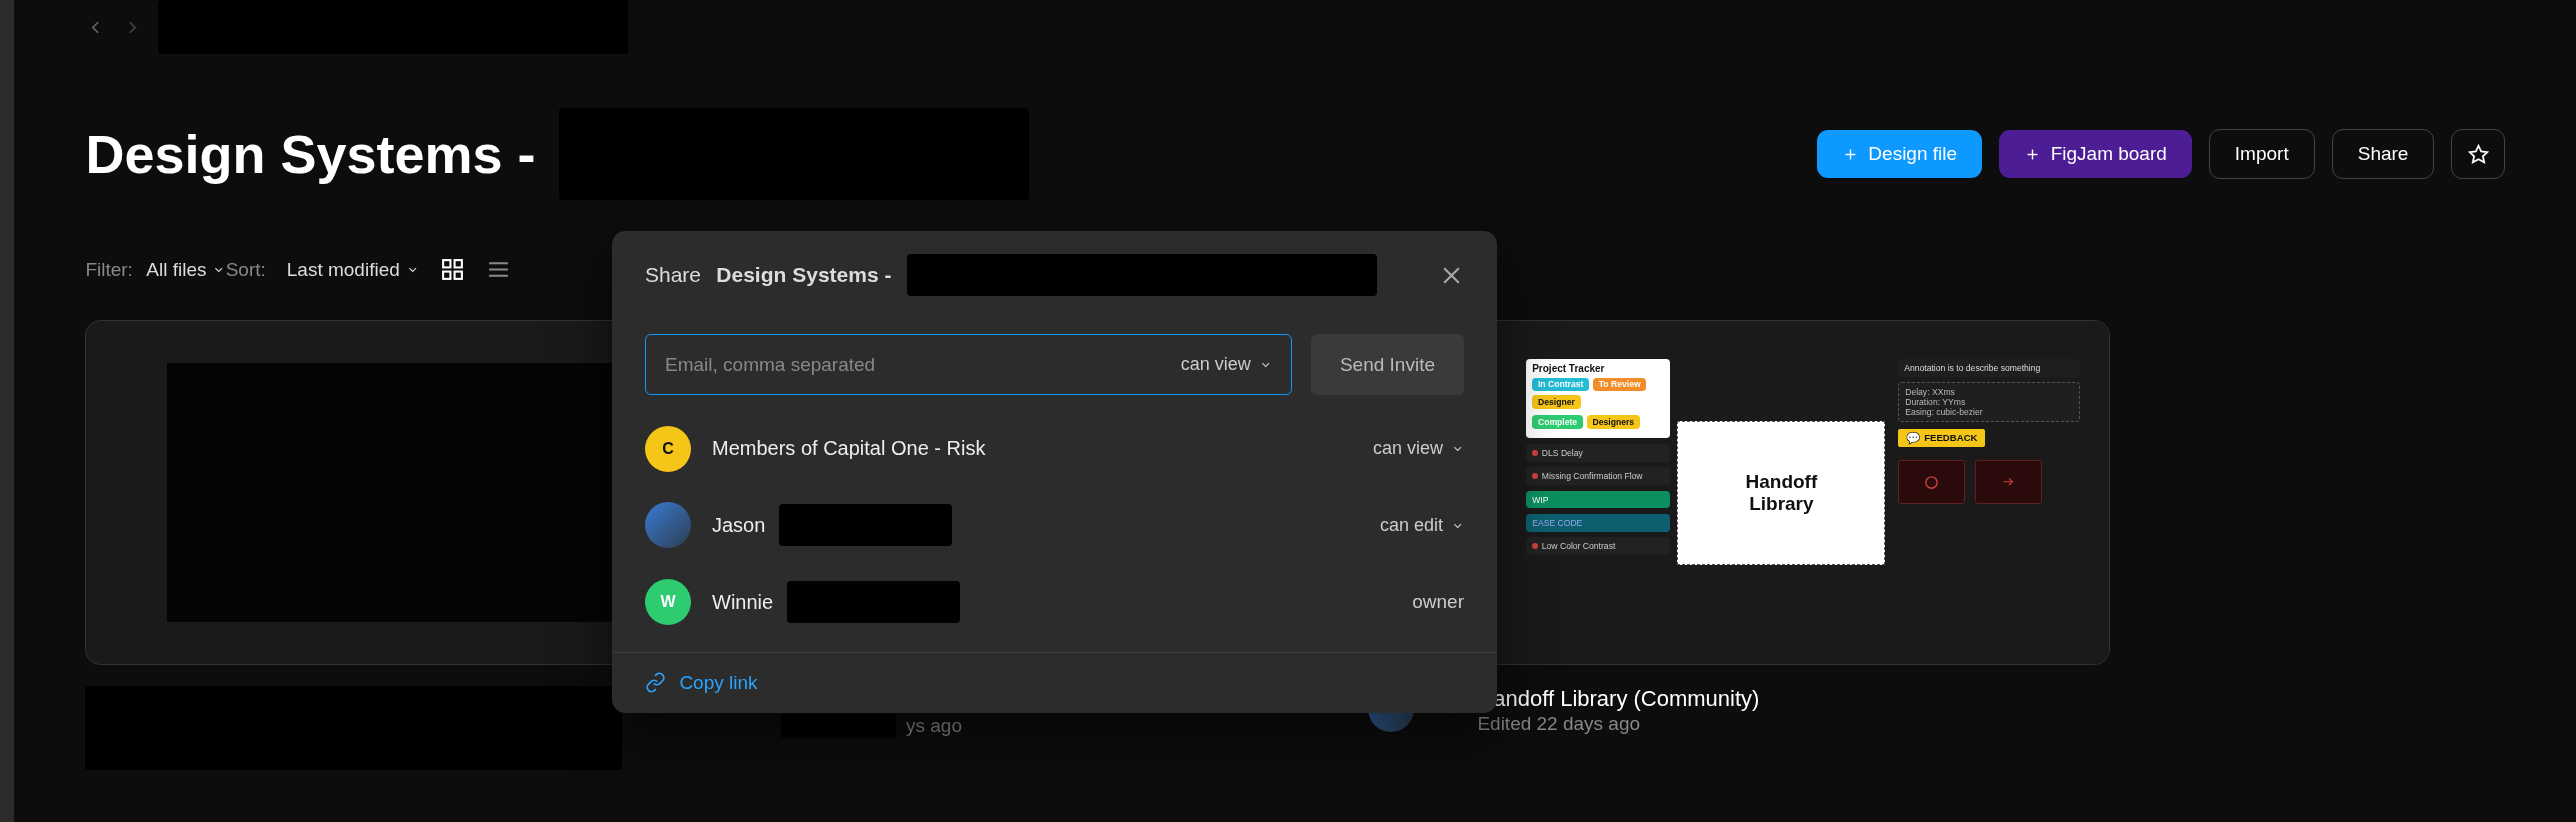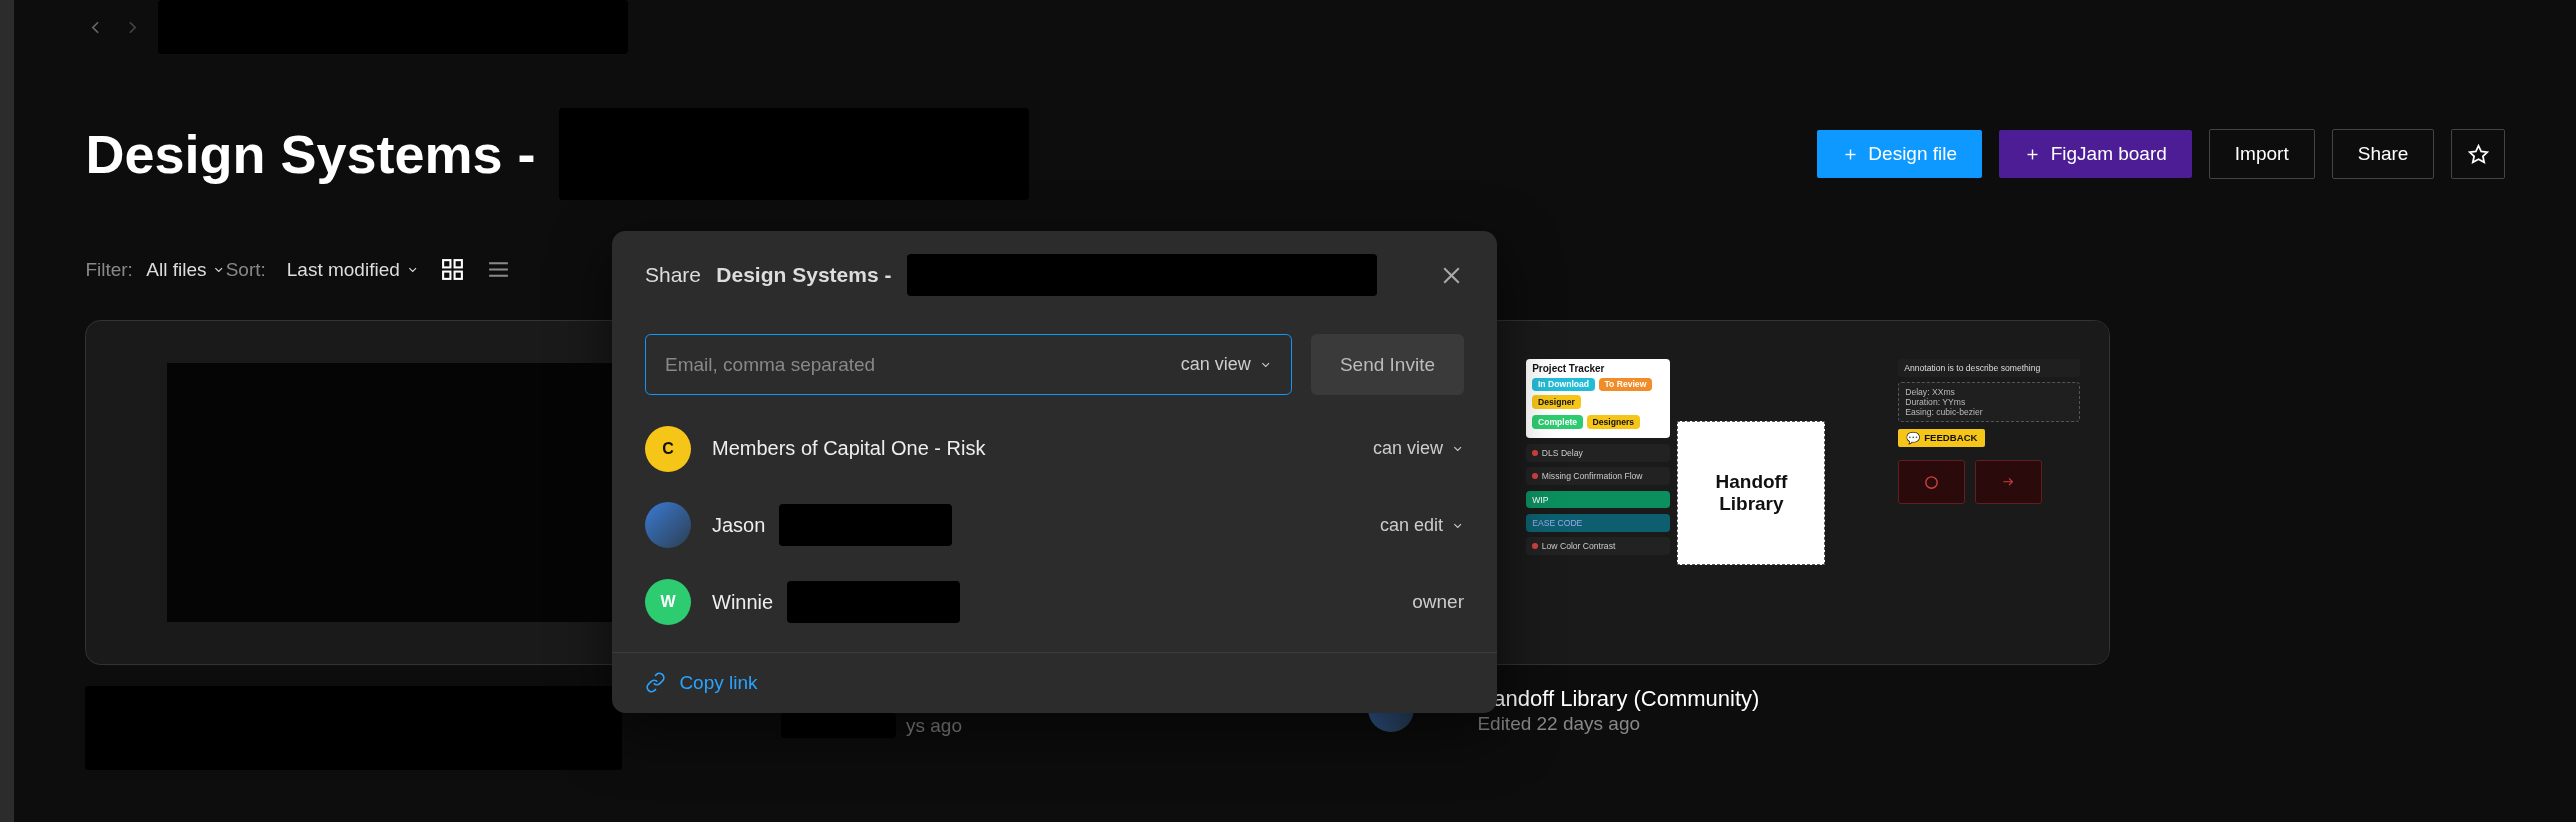--- a/index.html
+++ b/index.html
@@ -19,21 +19,21 @@
   }
   .nav-arrow { color:#666; cursor:pointer; display:flex; }
   .nav-arrow.dis { color:#444; }
   .redact { background:#000; border-radius:3.8px; }
   .title-row {
     display:flex; align-items:center; justify-content:space-between;
     padding: 54px 71px 19px 71px;
   }
   .page-title { font-size:54px; font-weight:600; color:#fff; display:flex; align-items:center; gap:23px; }
   .title-actions { display:flex; align-items:center; gap:17px; }
-  .btn { display:flex; align-items:center; gap:9.6px; padding:13.4px 25px; border-radius:2px; font-size:19px; font-weight:500; cursor:pointer; border:none; }
+  .btn { display:flex; align-items:center; gap:9.6px; padding:13.4px 25px; border-radius:11px; font-size:19px; font-weight:500; cursor:pointer; border:none; }
   .btn-blue { background:#0d99ff; color:#fff; }
   .btn-purple { background:#4c1d95; color:#fff; }
   .btn-outline { background:transparent; color:#fff; border:1px solid #444; }
   .btn-icon-only { padding:13.4px 15.3px; }
   .filter-row {
     display:flex; align-items:center; justify-content:flex-start;
     padding: 38px 96px 19px 71px; font-size:19px; color:#ccc;
   }
   .filter-left { display:flex; align-items:center; gap:13.4px; }
   .filter-right { display:flex; align-items:center; gap:21px; }
@@ -48,21 +48,21 @@
   .card-meta { display:flex; align-items:flex-start; justify-content:space-between; padding-top:21px; gap:19px; }
   .card-title { font-size:22px; font-weight:500; color:#fff; }
   .card-sub { font-size:19px; color:#888; margin-top:1px; }
   .avatar-sm { width:46px; height:46px; border-radius:50%; background:#888; flex-shrink:0; }
   
   .mat-thumb { background:#9b8cf0; position:relative; width:100%; height:100%; }
   .mat-title { position:absolute; right:29px; top:107px; color:#30206a; font-size:48px; font-weight:700; line-height:1.05; text-align:left; }
   .pill { border-radius:957px; padding:3.8px 11.5px; font-size:11.5px; display:inline-block; }
   
   .hand-thumb { background:#1a1a1a; position:relative; width:100%; height:100%; padding:38px 48px; }
-  .hand-center { position:absolute; left:199px; top:100px; width:148px; height:144px; background:#fff; border:1.9px dashed #555; display:flex; align-items:center; justify-content:center; color:#111; font-weight:700; font-size:19px; text-align:center; line-height:1.15; }
+  .hand-center { position:absolute; left:199px; top:100px; width:208px; height:144px; background:#fff; border:1.9px dashed #555; display:flex; align-items:center; justify-content:center; color:#111; font-weight:700; font-size:19px; text-align:center; line-height:1.15; }
   .hand-left { position:absolute; left:48px; top:38px; width:144px; }
   .hand-right { position:absolute; right:29px; top:38px; width:182px; }
   .mini-row { display:flex; gap:3.8px; flex-wrap:wrap; margin-bottom:5.8px; }
   .mini-chip { border-radius:3.8px; font-size:8.6px; padding:1.9px 5.8px; color:#111; font-weight:600; }
   .hand-row-card { background:#222; border-radius:3.8px; padding:3.8px 5.8px; font-size:8.6px; color:#ccc; margin-top:5.8px; display:flex; align-items:center; gap:3.8px; }
   .dot { width:5.8px; height:5.8px; border-radius:50%; display:inline-block; }
   .annotation-card { background:#1f1f1f; border-radius:3.8px; padding:3.8px 5.8px; font-size:8.6px; color:#bbb; margin-bottom:5.8px; }
   .feedback-chip { background:#f5c518; color:#111; font-size:9.6px; font-weight:700; padding:1.9px 7.7px; border-radius:1.9px; display:inline-flex; align-items:center; gap:3.8px; }
   .rec-row { display:flex; gap:9.6px; margin-top:13.4px; }
   .rec-box { width:67px; height:44px; background:#2a0a0a; border:1px solid #602020; border-radius:2.9px; display:flex; align-items:center; justify-content:center; color:#d04040; }
@@ -280,21 +280,21 @@
       </div>
     </div>
 
     <div class="card">
       <div class="thumb">
         <div class="hand-thumb">
           <div class="hand-left">
             <div style="background:#fff;border-radius:3.8px;padding:3.8px 5.8px;margin-bottom:5.8px">
               <div style="font-size:10px;font-weight:700;color:#111">Project Tracker</div>
               <div class="mini-row" style="margin-top:3.8px">
-                <span class="mini-chip" style="background:#23bcd6;color:#fff">In Download</span>
+                <span class="mini-chip" style="background:#23bcd6;color:#fff">In Contrast</span>
                 <span class="mini-chip" style="background:#f28c28;color:#fff">To Review</span>
                 <span class="mini-chip" style="background:#f5c518">Designer</span>
               </div>
               <div class="mini-row">
                 <span class="mini-chip" style="background:#2ecc71;color:#fff">Complete</span>
                 <span class="mini-chip" style="background:#f5c518">Designers</span>
               </div>
             </div>
             <div class="hand-row-card">
                 <span class="dot" style="background:#d04040"></span>

